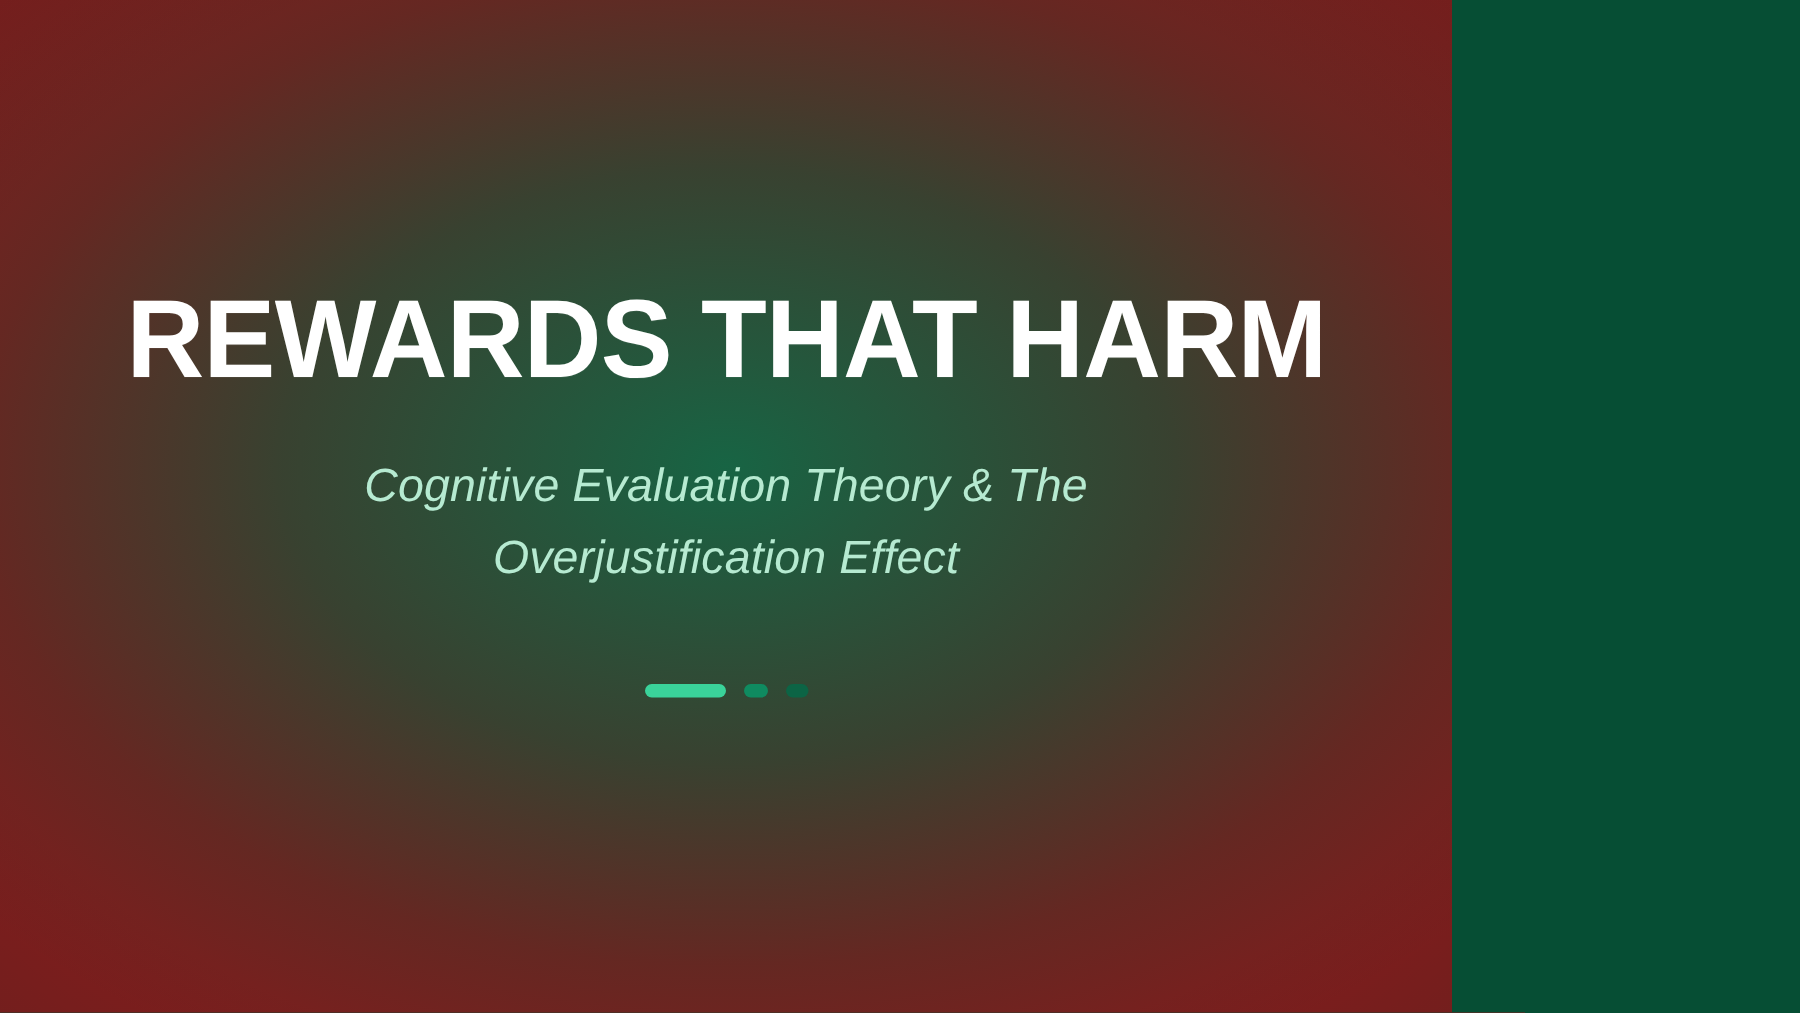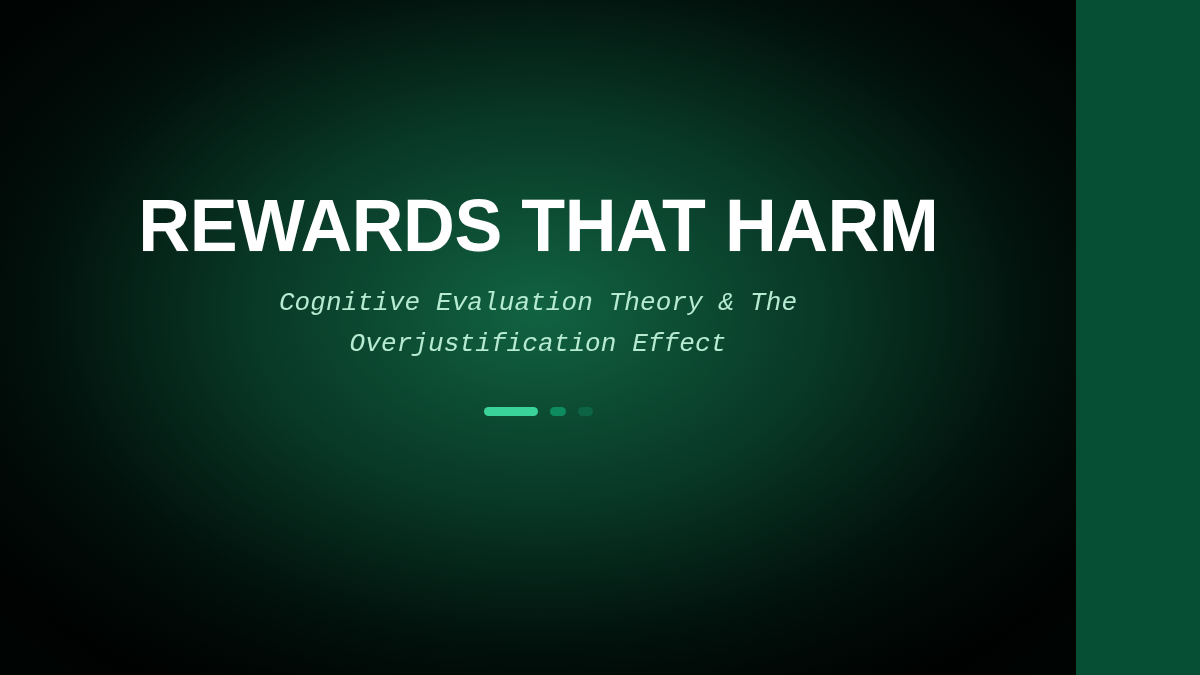--- a/index.html
+++ b/index.html
@@ -12,24 +12,24 @@
   }
 
   body {
     font-family: "Liberation Sans", "DejaVu Sans", sans-serif;
     background: #064e34;
   }
 
   
   .slide {
     position: relative;
-    width: 1076px;
+    width: 968px;
     height: 675px;
     box-sizing: border-box;
-    background-color: #000000;
+    background-color: #7f1d1d;
     overflow: hidden;
   }
 
   
   .slide-bg-glow {
     position: absolute;
     inset: 0;
     background:
       radial-gradient(ellipse 780px 520px at 50% 46%,
         rgba(18, 104, 70, 0.95) 0%,
@@ -72,26 +72,26 @@
     letter-spacing: -0.5px;
     text-transform: uppercase;
     text-align: center;
     white-space: nowrap;
     transform: scaleX(0.97);
     transform-origin: center center;
     text-shadow: 0 1px 0 rgba(255,255,255,0.05);
   }
 
   .slide-subtitle {
-    margin: 0;
+    margin: 17px;
     padding-top: 22px;
     width: 640px;
     color: #b6ead1;
-    font-family: Liberation Mono, monospace;
-    font-size: 26px;
+    font-family: Liberation Sans, sans-serif;
+    font-size: 31px;
     font-style: italic;
     font-weight: 400;
     line-height: 1.56;
     letter-spacing: 0.1px;
     text-align: center;
   }
 
   
   .slide-dots {
     display: flex;

